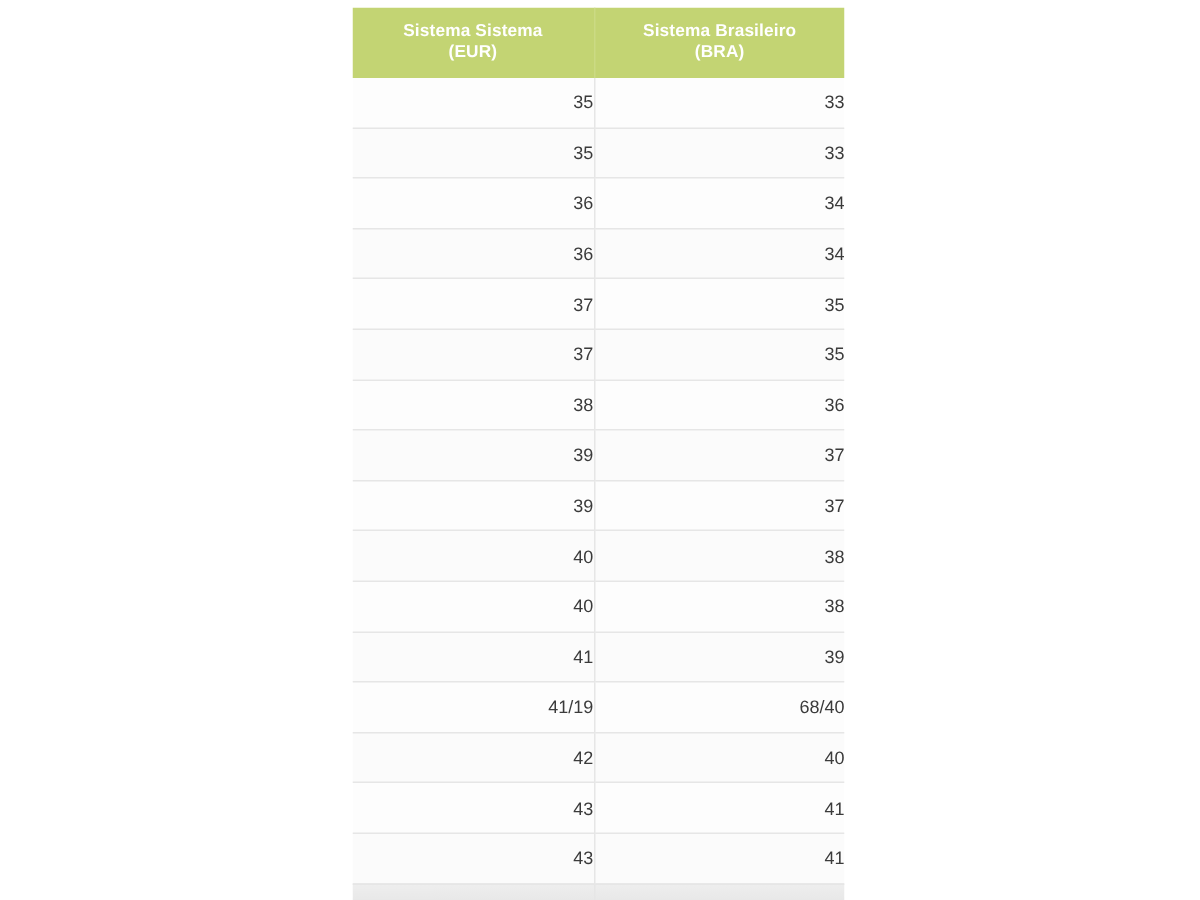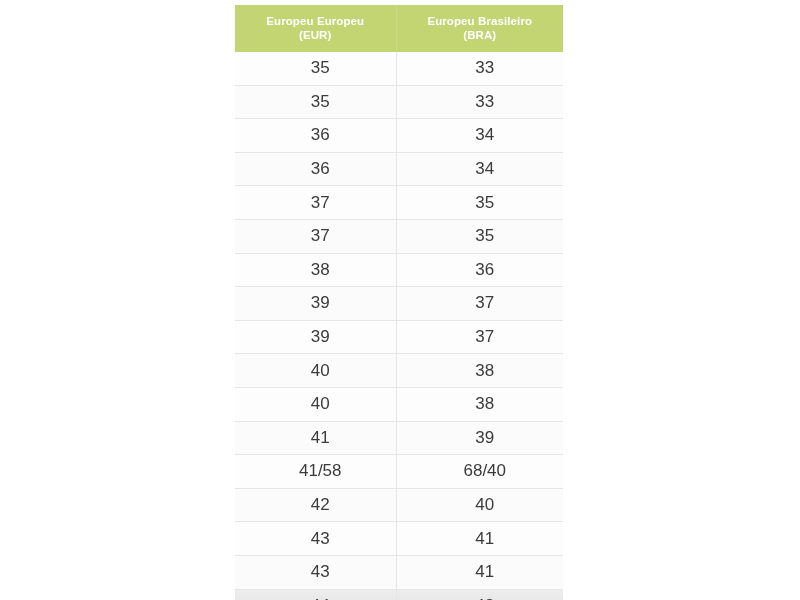--- a/index.html
+++ b/index.html
@@ -57,23 +57,23 @@
     border-right: 1px solid #cbda84;
   }
   table.size-table thead th .hdr-line2 {
     display: block;
   }
 
   
   table.size-table tbody td {
     height: 32.6px;
     padding: 0 0 0 10px;
-    font-size: 17px;
+    font-size: 12px;
     color: #3b3b3b;
-    text-align: center;
+    text-align: right;
     vertical-align: middle;
     border-bottom: 1px solid #e6e6e6;
     background: #fdfdfd;
     white-space: nowrap;
   }
   table.size-table tbody td.cell-eur {
     border-right: 1px solid #e6e6e6;
   }
   table.size-table tbody tr:nth-child(even) td {
     background: #fbfbfb;
@@ -92,25 +92,25 @@
   <div id="size-table-wrap">
     <table class="size-table">
       <colgroup>
         <col class="c1">
         <col class="c2">
       </colgroup>
 
       <thead>
         <tr>
           <th class="col-eur">
-            <span>Europeu Europeu</span>
+            <span>Sistema Sistema</span>
             <span class="hdr-line2">(EUR)</span>
           </th>
           <th class="col-bra">
-            <span>Europeu Brasileiro</span>
+            <span>Sistema Brasileiro</span>
             <span class="hdr-line2">(BRA)</span>
           </th>
         </tr>
       </thead>
 
       <tbody id="table-body">
           <tr>
             <td class="cell-eur">35</td>
             <td class="cell-bra">33</td>
           </tr>
@@ -152,21 +152,21 @@
           </tr>
           <tr>
             <td class="cell-eur">40</td>
             <td class="cell-bra">38</td>
           </tr>
           <tr>
             <td class="cell-eur">41</td>
             <td class="cell-bra">39</td>
           </tr>
           <tr>
-            <td class="cell-eur">41/58</td>
+            <td class="cell-eur">41/19</td>
             <td class="cell-bra">68/40</td>
           </tr>
           <tr>
             <td class="cell-eur">42</td>
             <td class="cell-bra">40</td>
           </tr>
           <tr>
             <td class="cell-eur">43</td>
             <td class="cell-bra">41</td>
           </tr>

